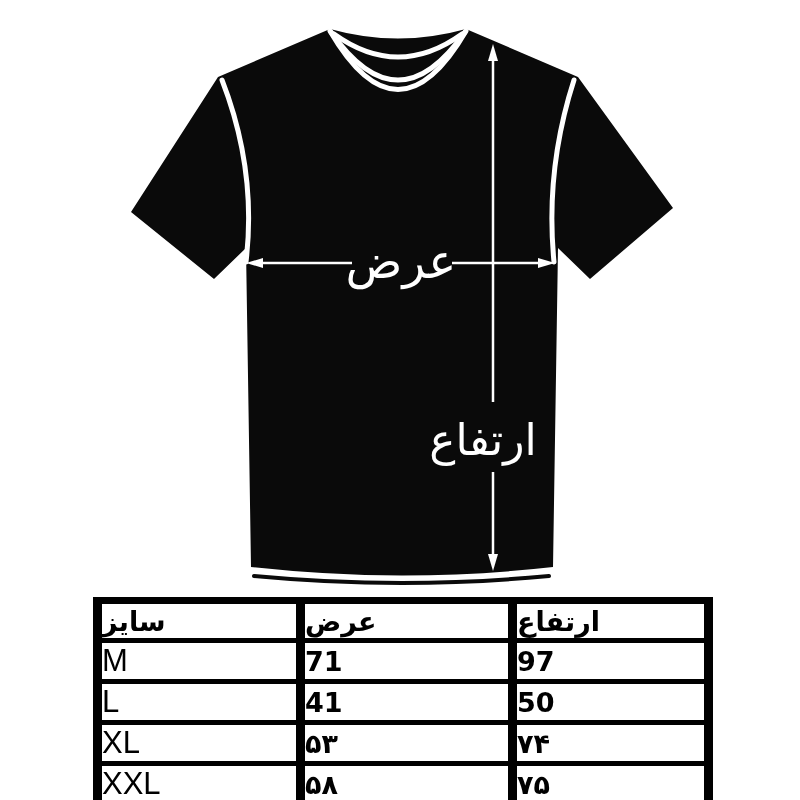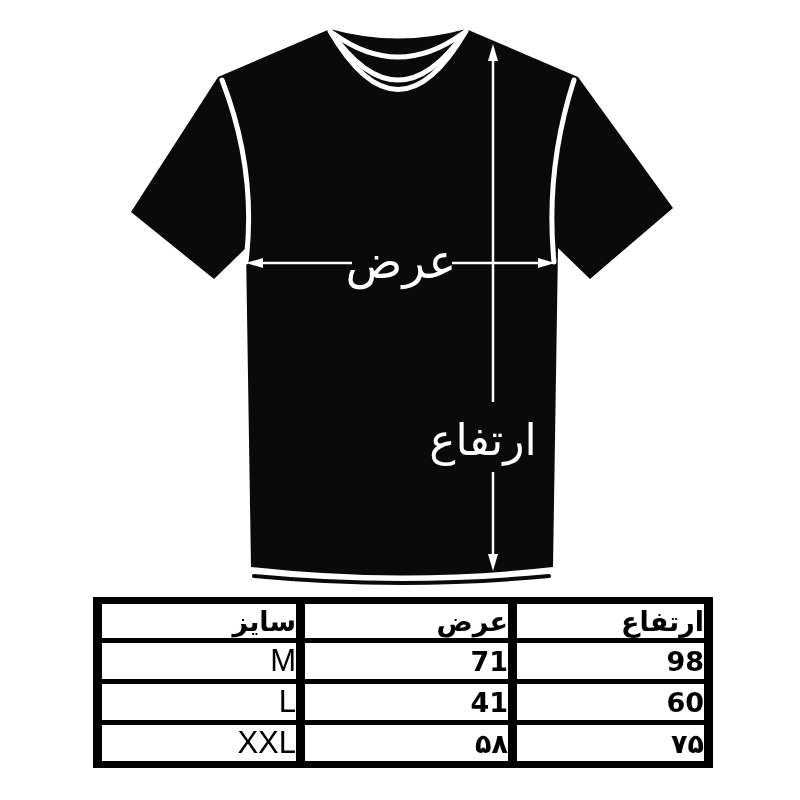--- a/index.html
+++ b/index.html
@@ -31,21 +31,21 @@
     border-collapse: collapse;
     table-layout: fixed;
     background: #ffffff;
     border: 7px solid #000000;
   }
   table.size-table td, table.size-table th {
     border-top: 5px solid #000000;
     border-bottom: 5px solid #000000;
     border-left: 9px solid #000000;
     border-right: 9px solid #000000;
-    text-align: right;
+    text-align: left;
     vertical-align: middle;
     height: 34px;
     padding: 0;
     overflow: hidden;
     white-space: nowrap;
   }
   .fa-cell {
     direction: rtl;
     font-family: "DejaVu Sans", sans-serif;
     font-weight: bold;
@@ -117,26 +117,31 @@
     </colgroup>
     <tbody>
       <tr>
         <th class="fa-cell">سایز</th>
         <th class="fa-cell">عرض</th>
         <th class="fa-cell">ارتفاع</th>
       </tr>
       <tr>
         <td class="lat-cell">M</td>
         <td class="fa-cell">71</td>
-        <td class="fa-cell">98</td>
+        <td class="fa-cell">97</td>
       </tr>
       <tr>
         <td class="lat-cell">L</td>
         <td class="fa-cell">41</td>
-        <td class="fa-cell">60</td>
+        <td class="fa-cell">50</td>
+      </tr>
+      <tr>
+        <td class="lat-cell">XL</td>
+        <td class="fa-cell">۵۳</td>
+        <td class="fa-cell">۷۴</td>
       </tr>
       <tr>
         <td class="lat-cell">XXL</td>
         <td class="fa-cell">۵۸</td>
         <td class="fa-cell">۷۵</td>
       </tr>
     </tbody>
   </table>
 
 </div>

